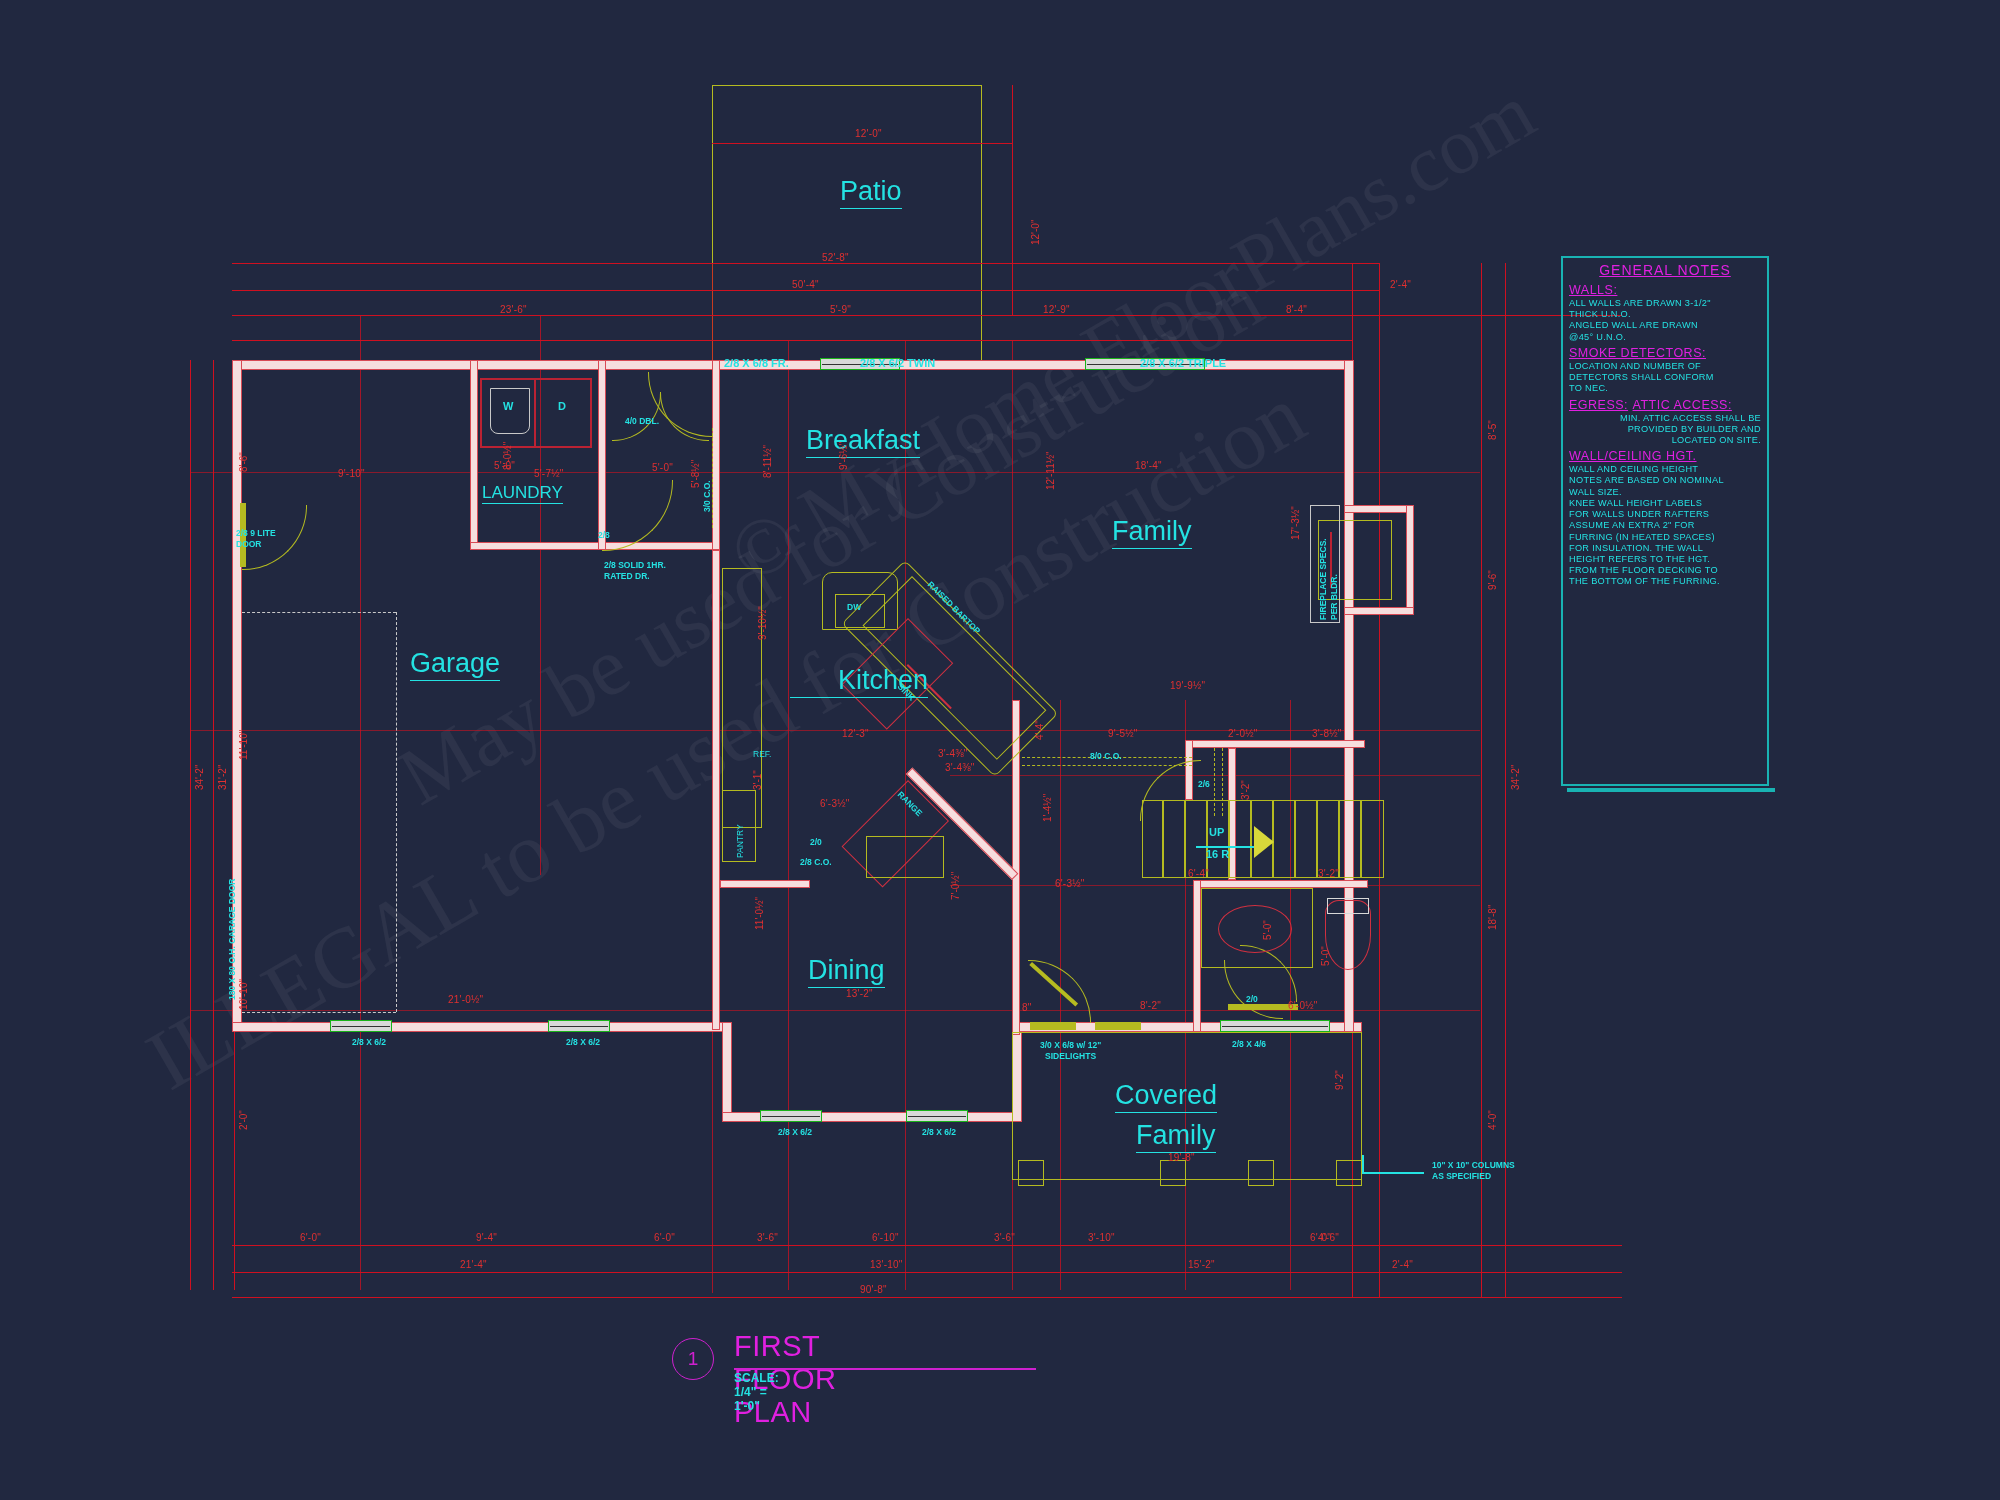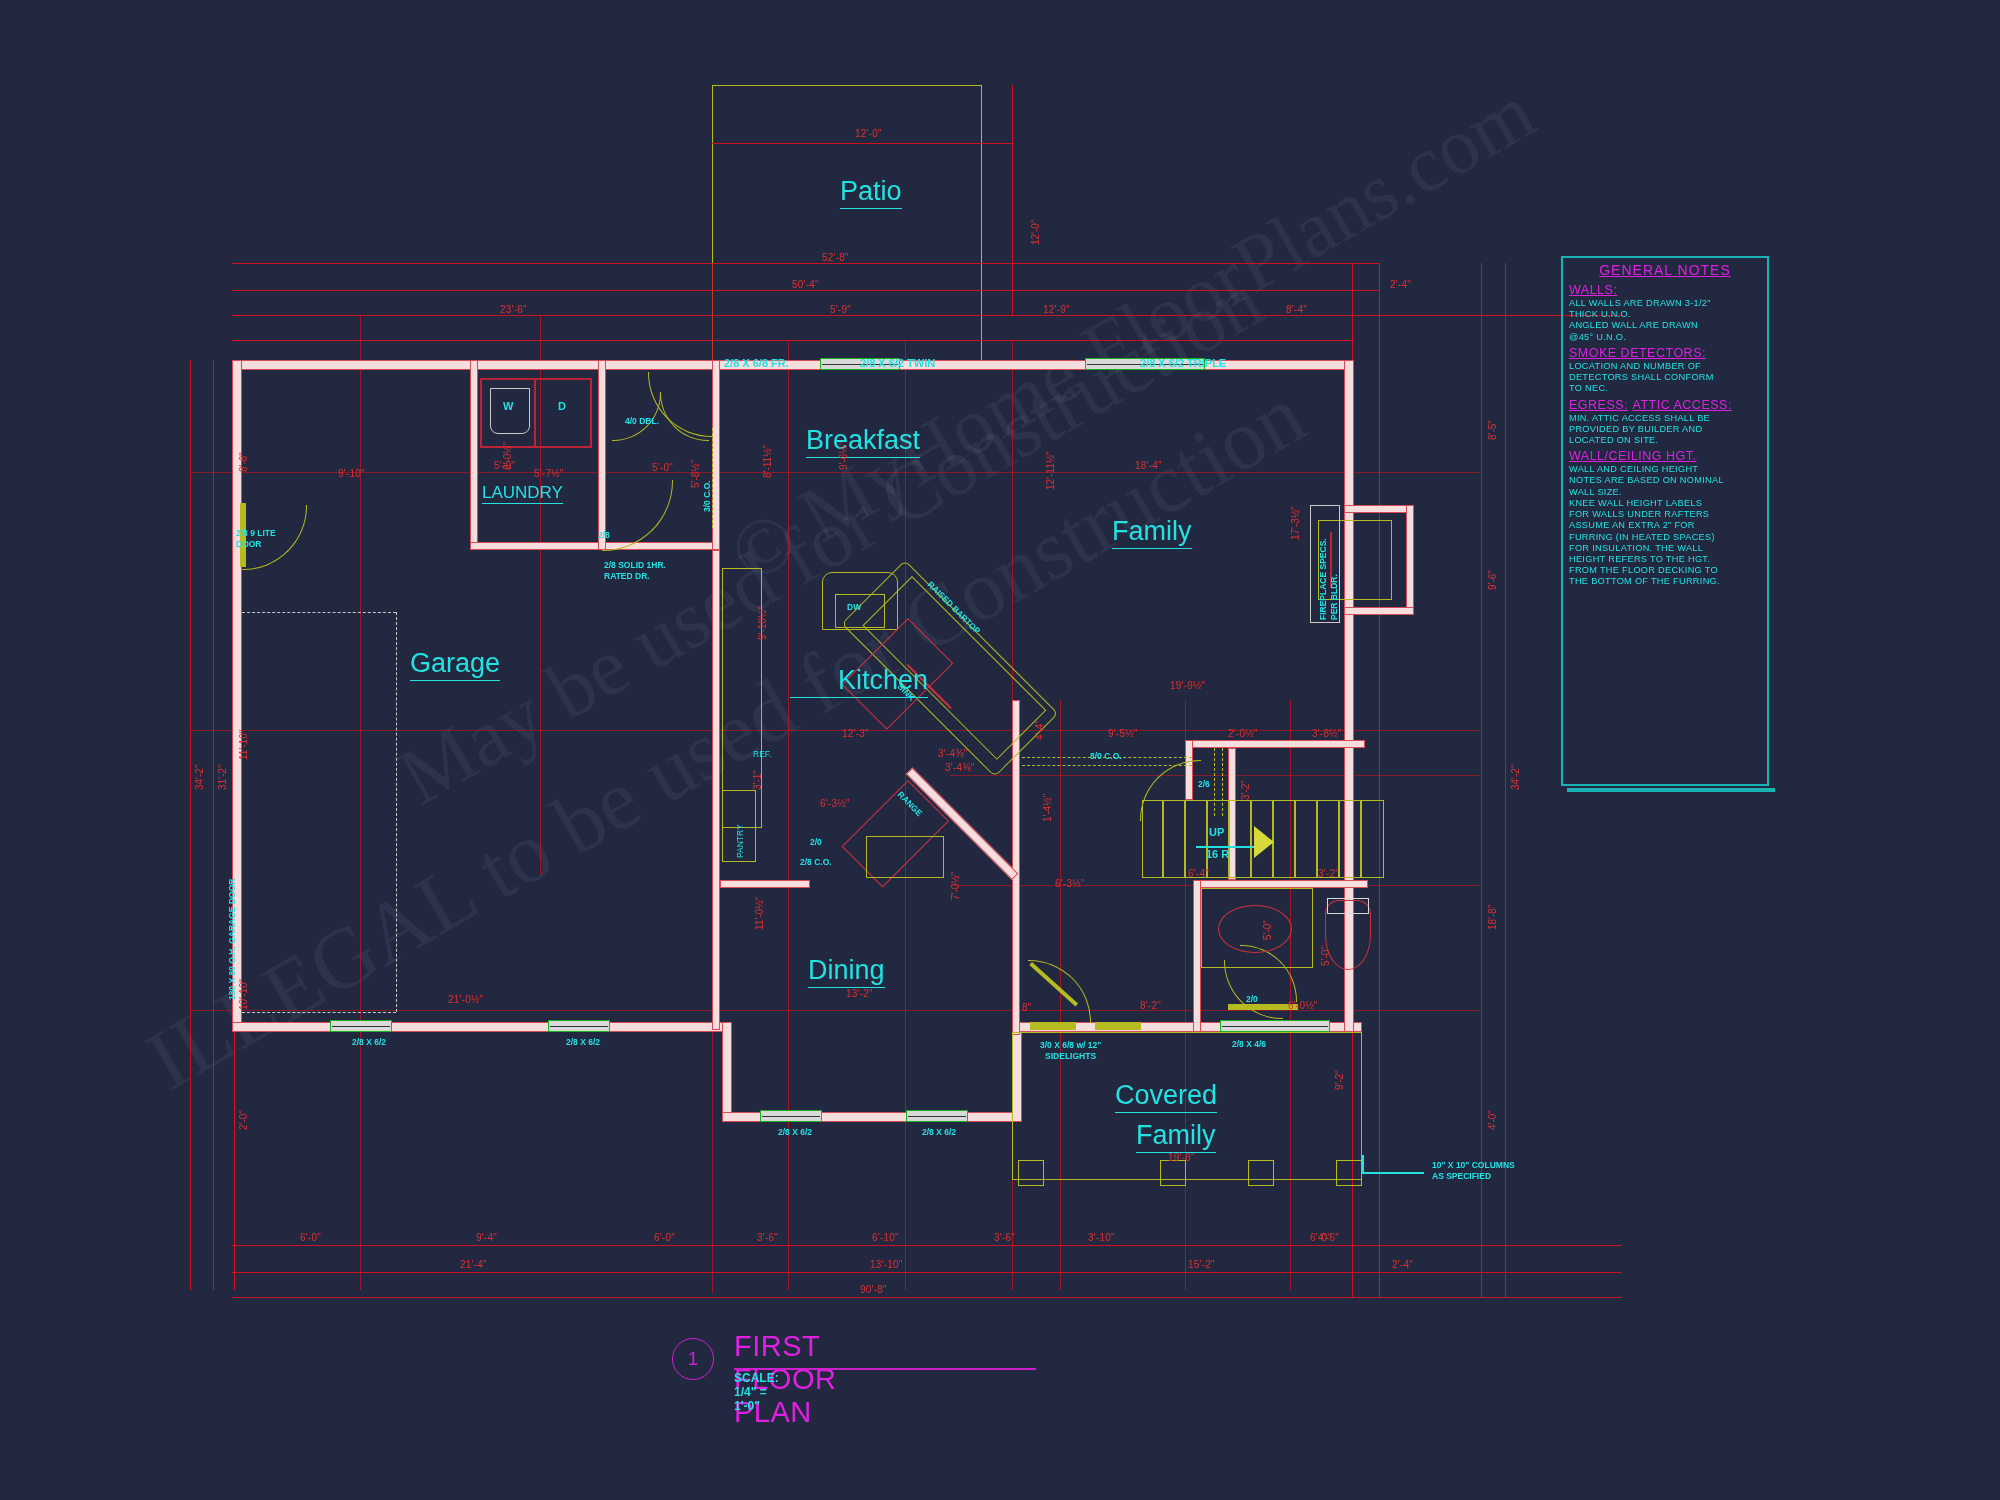--- a/index.html
+++ b/index.html
@@ -377,21 +377,21 @@
       <p style="white-space:pre;">ALL WALLS ARE DRAWN 3-1/2"
 THICK U.N.O.
 ANGLED WALL ARE DRAWN
 @45° U.N.O.</p>
       <h2>SMOKE DETECTORS:</h2>
       <p style="white-space:pre;">LOCATION AND NUMBER OF
 DETECTORS SHALL CONFORM
 TO NEC.</p>
       <h2>EGRESS:</h2>
       <h2>ATTIC ACCESS:</h2>
-      <p style="white-space:pre;">MIN. ATTIC ACCESS SHALL BE
+      <p style="white-space:pre;text-align:right;">MIN. ATTIC ACCESS SHALL BE
 PROVIDED BY BUILDER AND
 LOCATED ON SITE.</p>
       <h2>WALL/CEILING HGT.</h2>
       <p style="white-space:pre;">WALL AND CEILING HEIGHT
 NOTES ARE BASED ON NOMINAL
 WALL SIZE.
 KNEE WALL HEIGHT LABELS
 FOR WALLS UNDER RAFTERS
 ASSUME AN EXTRA 2" FOR
 FURRING (IN HEATED SPACES)

